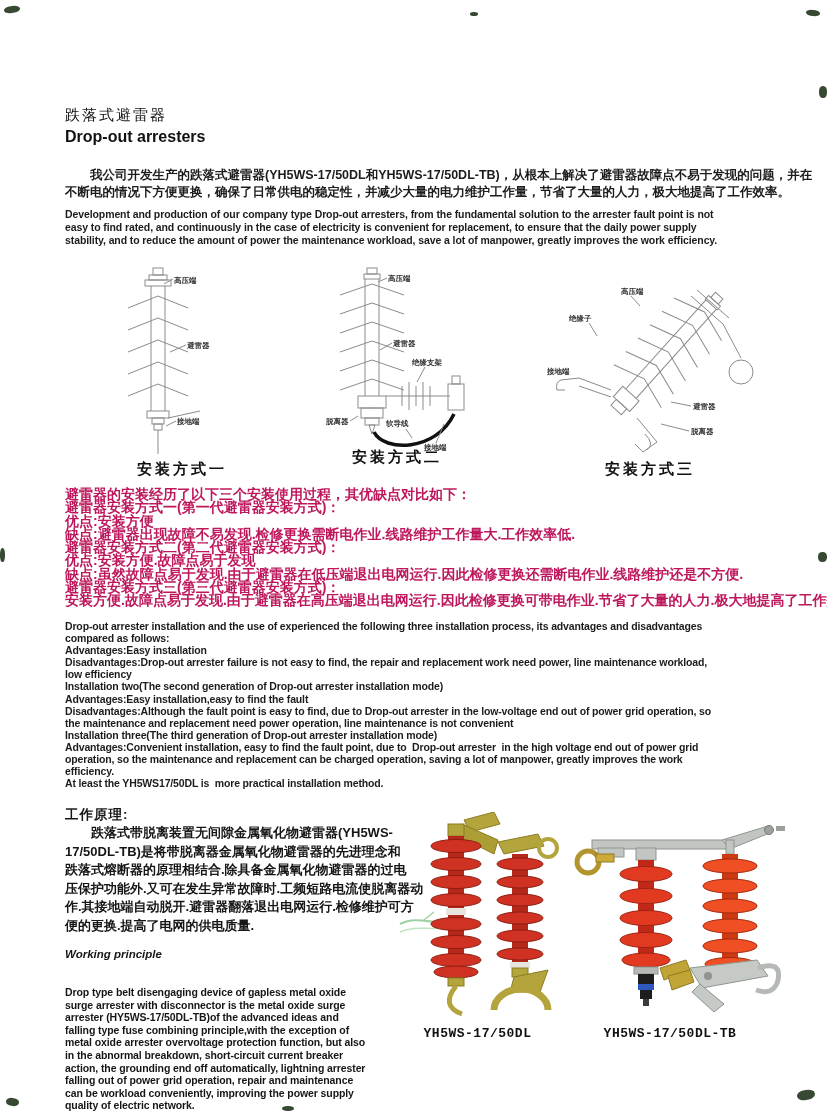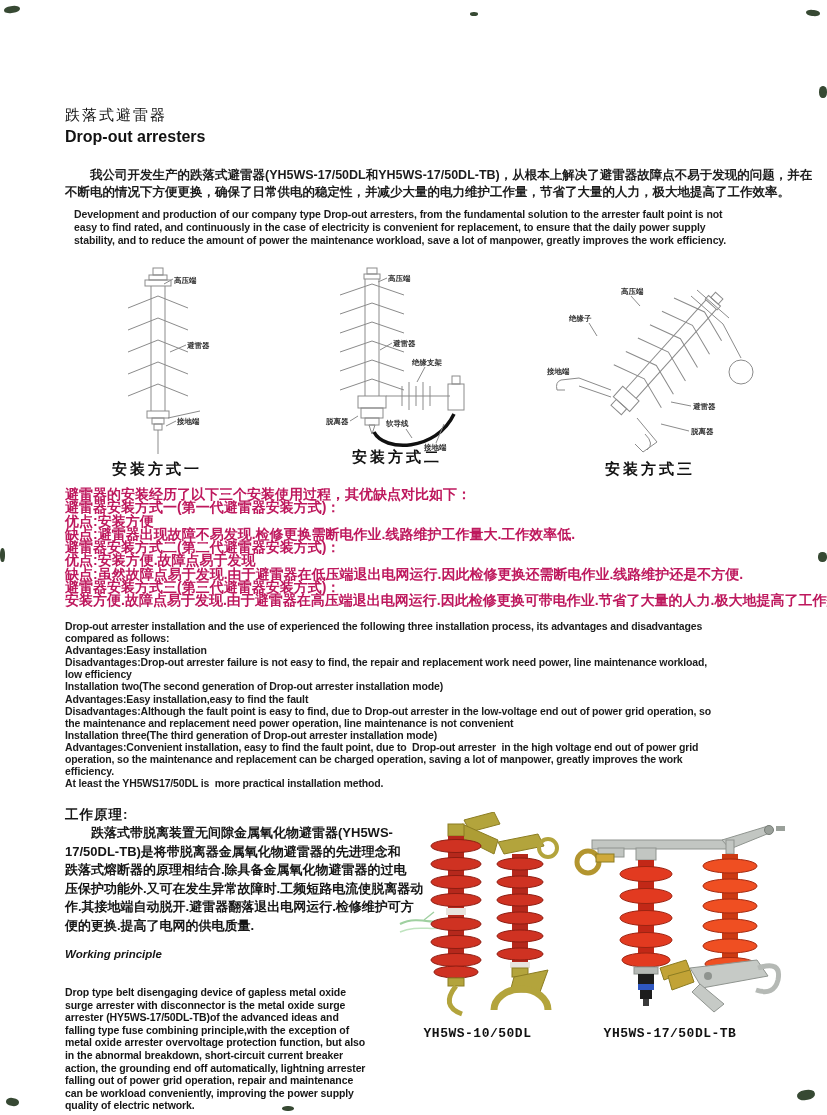--- a/index.html
+++ b/index.html
@@ -5,21 +5,21 @@
   html,body{margin:0;padding:0;background:#ffffff;}
   .page{
     position:relative;width:827px;height:1115px;background:#ffffff;overflow:hidden;
     font-family:"Liberation Sans","DejaVu Sans",sans-serif;color:#1a1a1a;
   }
   .abs{position:absolute;}
   .lines div{white-space:pre;}
   .title-cn{font-size:15px;font-weight:normal;letter-spacing:2px;color:#111;}
   .title-en{font-size:16px;font-weight:bold;color:#111;}
   .cn-body{font-size:12.5px;line-height:16.5px;font-weight:bold;color:#1c1c1c;}
-  .en-body{font-size:10.5px;line-height:13px;font-weight:bold;letter-spacing:-0.1px;color:#1c1c1c;margin-left:9px;}
+  .en-body{font-size:10.5px;line-height:13px;font-weight:bold;letter-spacing:-0.1px;color:#1c1c1c;}
   .cmp-cn{font-size:14px;line-height:13.3px;font-weight:bold;color:#be185d;}
   .cmp-en{font-size:10.5px;line-height:12.1px;font-weight:bold;letter-spacing:-0.15px;color:#1c1c1c;}
   .wp-head-cn{font-size:13.5px;font-weight:bold;letter-spacing:1px;color:#161616;}
   .wp-cn{font-size:13px;line-height:18.6px;font-weight:bold;color:#161616;}
   .wp-head-en{font-size:11.5px;font-weight:bold;color:#161616;}
   .wp-en{font-size:10.5px;line-height:12.6px;font-weight:bold;letter-spacing:-0.1px;color:#161616;}
   .diag-caption{font-size:15px;font-weight:bold;letter-spacing:3px;text-align:center;color:#111;}
   .prod-caption{font-family:"Liberation Mono","DejaVu Sans Mono",monospace;font-size:13px;font-weight:bold;text-align:center;letter-spacing:0.5px;color:#111;}
   .speck{position:absolute;background:#263a22;border-radius:45%;opacity:.92;}
   svg text{font-family:"Liberation Sans","DejaVu Sans",sans-serif;font-weight:bold;fill:#333;}
@@ -71,21 +71,21 @@
       <rect class="lineart" x="84" y="158" width="8" height="6"></rect>
       <line class="lineart" x1="88" y1="164" x2="88" y2="188"></line>
     </g>
     <line class="lineart" x1="94" y1="18" x2="103" y2="13"></line>
     <text x="104" y="17" font-size="7.5">高压端</text>
     <line class="lineart" x1="100" y1="86" x2="116" y2="79"></line>
     <text x="117" y="82" font-size="7.5">避雷器</text>
     <line class="lineart" x1="96" y1="160" x2="106" y2="155"></line>
     <text x="107" y="158" font-size="7.5">接地端</text>
   </svg>
-  <div class="abs diag-caption" style="left:87px;top:460px;width:140px;">安装方式一</div>
+  <div class="abs diag-caption" style="left:87px;top:460px;width:140px;text-align:right;">安装方式一</div>
 
   <svg class="abs" style="left:320px;top:266px;" width="245" height="195" viewBox="0 0 245 195">
     <g>
       <rect class="lineart" x="47" y="2" width="10" height="6"></rect>
       <rect class="lineart" x="44" y="8" width="16" height="5"></rect>
       <line class="lineart" x1="45" y1="13" x2="45" y2="130"></line>
       <line class="lineart" x1="59" y1="13" x2="59" y2="130"></line>
       <polyline class="lineart" points="20,29 52,18 84,29"></polyline>
       <polyline class="lineart" points="20,48 52,37 84,48"></polyline>
       <polyline class="lineart" points="20,67 52,56 84,67"></polyline>
@@ -243,21 +243,21 @@
       <ellipse cx="122" cy="88" rx="23" ry="6" fill="#cf3222" stroke="#8e1d12"></ellipse>
       <ellipse cx="122" cy="106" rx="23" ry="6" fill="#cf3222" stroke="#8e1d12"></ellipse>
       <ellipse cx="122" cy="124" rx="23" ry="6" fill="#cf3222" stroke="#8e1d12"></ellipse>
       <ellipse cx="122" cy="142" rx="23" ry="6" fill="#cf3222" stroke="#8e1d12"></ellipse>
       <rect x="112" y="150" width="20" height="6" fill="#e8e4de"></rect>
       <rect x="114" y="156" width="16" height="9" fill="#b3a43c" stroke="#8c7d22"></rect>
       <polygon points="116,165 150,158 142,180 112,180" fill="#b3a43c" stroke="#8c7d22"></polygon>
       <path d="M96,198 a27,21 0 1 1 54,0" stroke="#b3a43c" stroke-width="7" fill="none"></path>
     </g>
   </svg>
-  <div class="abs prod-caption" style="left:400px;top:1026px;width:155px;">YH5WS-10/50DL</div>
+  <div class="abs prod-caption" style="left:400px;top:1026px;width:155px;">YH5WS-17/50DL</div>
 
   <svg class="abs" style="left:572px;top:818px;" width="215" height="202" viewBox="0 0 215 202">
     <g>
       <rect x="20" y="22" width="140" height="9" fill="#c2c6c2" stroke="#8f948f"></rect>
       <polygon points="150,22 196,8 200,14 158,31" fill="#c2c6c2" stroke="#8f948f"></polygon>
       <circle cx="197" cy="12" r="4.5" fill="#9aa09a" stroke="#777d77"></circle>
       <rect x="204" y="8" width="9" height="5" fill="#9aa09a"></rect>
       <rect x="26" y="30" width="26" height="9" fill="#c2c6c2" stroke="#8f948f"></rect>
       <circle cx="16" cy="44" r="11" fill="none" stroke="#b3952f" stroke-width="5"></circle>
       <rect x="24" y="36" width="18" height="8" fill="#cfa93a" stroke="#8c7d22"></rect>

